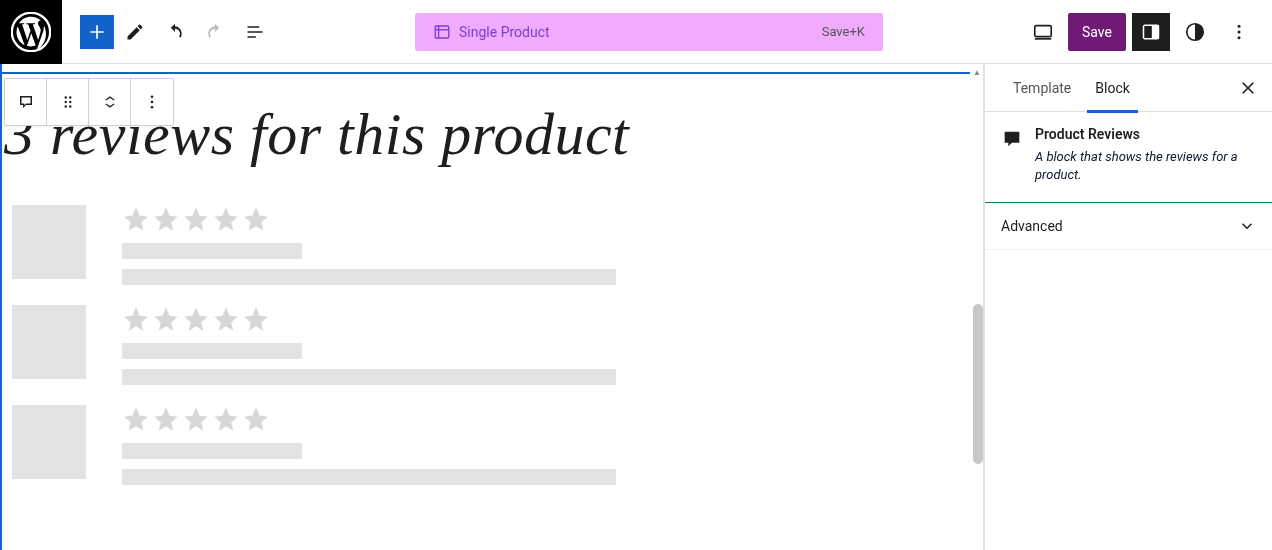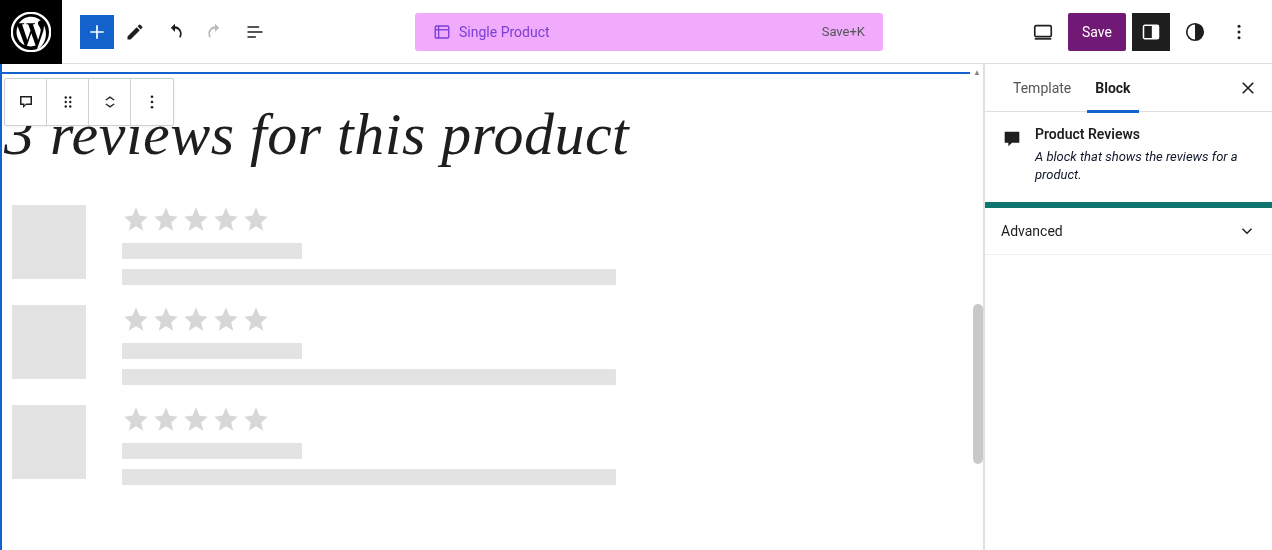--- a/index.html
+++ b/index.html
@@ -53,26 +53,26 @@
   .stars { display: flex; gap: 2px; }
   .stars svg { width: 28px; height: 28px; fill: #d7d7d7; }
   .bar { background: #e3e3e3; height: 16px; border-radius: 1px; }
   .bar.name { width: 180px; }
   .bar.text { width: 494px; }
 
   
   .sidebar { width: 288px; display: flex; flex-direction: column; border-left: 1px solid #e0e0e0; }
   .tabs { display: flex; align-items: center; height: 48px; border-bottom: 1px solid #e0e0e0; padding: 0 8px 0 16px; text-align: right; }
   .tab { padding: 0 12px; height: 48px; display: flex; align-items: center; font-size: 14px; color: #555; cursor: pointer; }
-  .tab.active { color: #1e1e1e; position: relative; font-weight: 700; }
+  .tab.active { color: #1e1e1e; position: relative; font-weight: 400; }
   .tab.active::after { content: ""; position: absolute; left: 4px; right: 4px; bottom: -1px; height: 3px; background: #1463cc; }
   .tabs .spacer { flex: 1; }
   .close-x { width: 32px; height: 32px; display: flex; align-items: center; justify-content: center; cursor: pointer; }
 
-  .blockinfo { padding: 14px 16px 18px 16px; border-bottom: 6px solid #0f766e; display: flex; gap: 12px; }
+  .blockinfo { padding: 14px 16px 18px 16px; border-bottom: 1px solid #0f766e; display: flex; gap: 12px; }
   .blockinfo svg { width: 22px; height: 22px; fill: #1e1e1e; flex-shrink: 0; margin-top: 2px; }
   .blockinfo-title { font-size: 14px; font-weight: 600; margin-bottom: 6px; }
   .blockinfo-desc { font-size: 13px; color: #0f172a; line-height: 1.4; font-style: italic; }
 
   .panel-row { padding: 14px 16px; display: flex; align-items: center; justify-content: space-between; cursor: pointer; border-bottom: 1px solid #f0f0f0; }
   .panel-row span { font-size: 14px; }
 </style>
 </head>
 <body>
 

